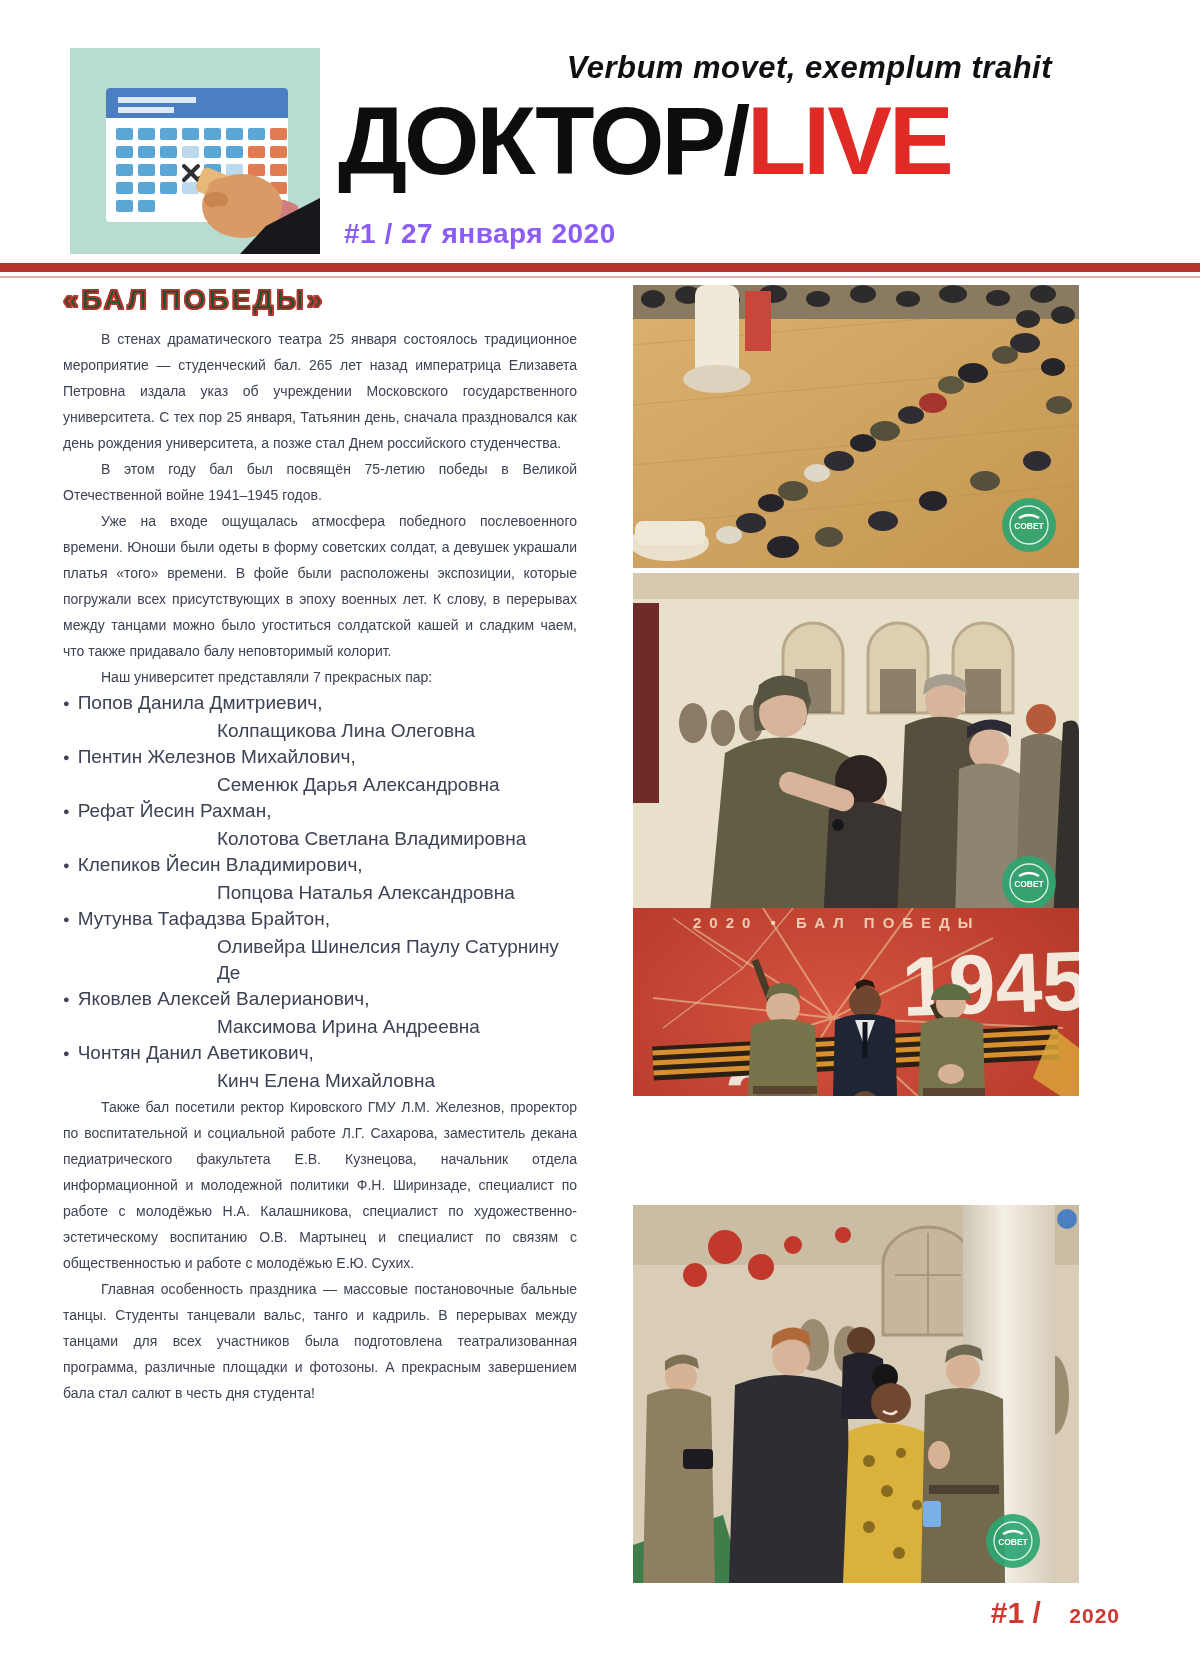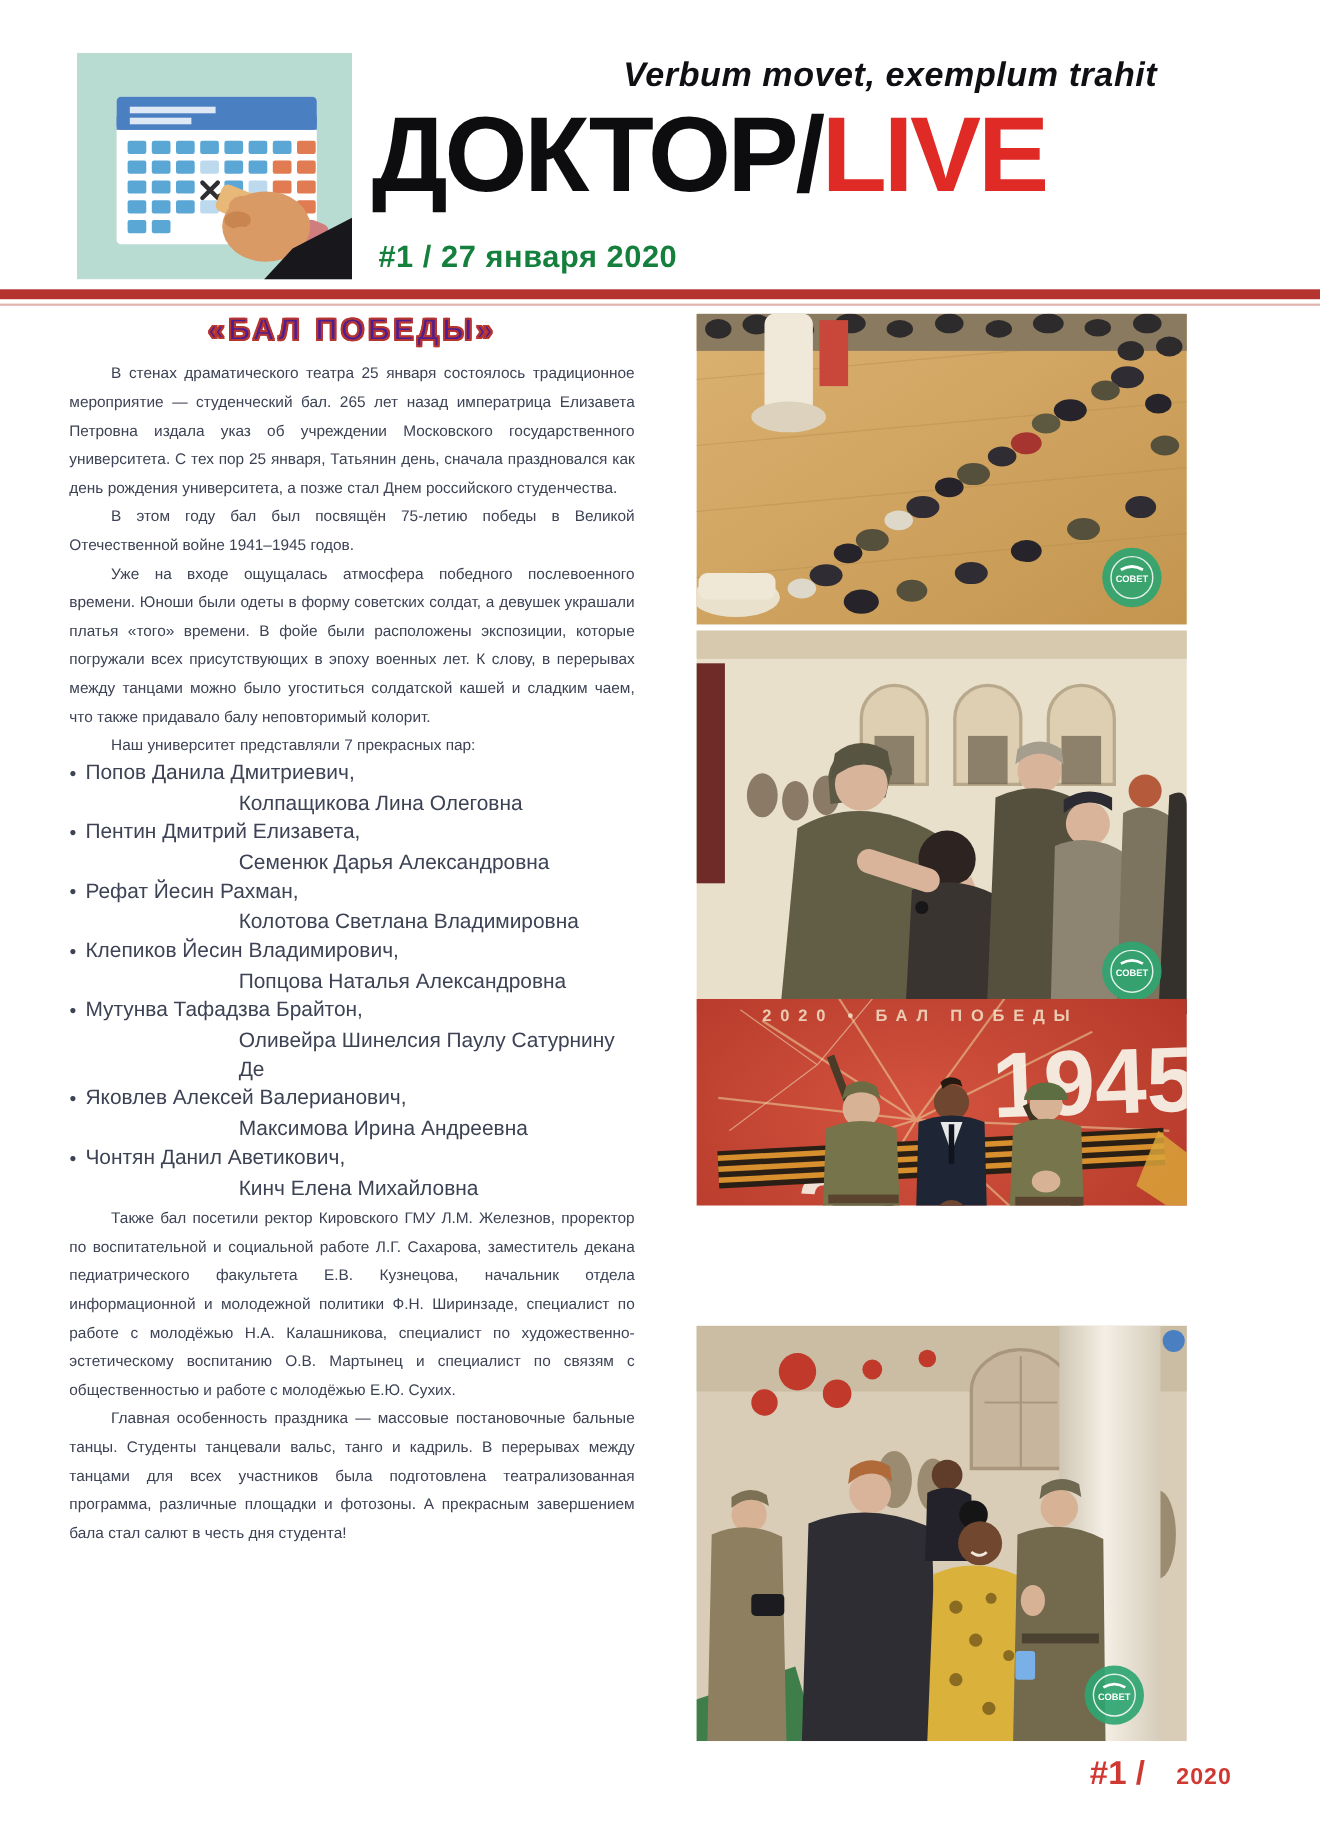--- a/index.html
+++ b/index.html
@@ -16,29 +16,29 @@
     font-size:31px;font-style:italic;font-weight:bold;color:#101014;letter-spacing:.5px;
   }
   .masthead{
     position:absolute;left:338px;top:92px;width:720px;
     font-weight:bold;font-size:97px;letter-spacing:-3px;line-height:1;
     color:#0d0d0f;white-space:nowrap;
   }
   .masthead .red{color:#e02a26;}
   .subrow{position:absolute;left:344px;top:218px;width:716px;display:flex;justify-content:space-between;align-items:baseline;}
   .subtitle{font-size:28px;font-weight:bold;color:#14141f;letter-spacing:1.5px;}
-  .issue-info{font-size:28px;font-weight:bold;color:#15803d;letter-spacing:.5px;}
+  .issue-info{font-size:28px;font-weight:bold;color:#8b5cf6;letter-spacing:.5px;}
   .divider{position:absolute;left:0;top:263px;width:1200px;height:9px;background:#b5342f;}
   .divider-thin{position:absolute;left:0;top:276px;width:1200px;height:2px;background:#e0b3ae;}
 
   
   .left-col{position:absolute;left:63px;top:284px;width:514px;}
   .article-title{
-    text-align:center;font-size:28px;font-weight:bold;letter-spacing:3px;
-    color:#4c1d95;-webkit-text-stroke:1.6px #b6352f;
+    font-size:28px;font-weight:bold;letter-spacing:3px;
+    color:#14532d;-webkit-text-stroke:1.6px #b6352f;
     text-shadow:1px 1px 0 #b6352f,-1px -1px 0 #b6352f,1px -1px 0 #b6352f,-1px 1px 0 #b6352f;
     margin:0 0 10px 0;
   }
   .left-col p{margin:0;font-size:14px;line-height:26px;text-align:justify;}
   .left-col p.ind{text-indent:38px;}
   .pairs{margin:0;}
   .pair-man{font-size:19px;line-height:26px;}
   .pair-man::before{content:"\25CF";font-size:11px;position:relative;top:-2px;margin-right:8px;color:#3d4254;}
   .pair-woman{font-size:19px;line-height:26px;padding-left:154px;}
 
@@ -144,21 +144,21 @@
     <h1 class="article-title">«БАЛ ПОБЕДЫ»</h1>
 
     <p class="ind">В стенах драматического театра 25 января состоялось традиционное мероприятие — студенческий бал. 265 лет назад императрица Елизавета Петровна издала указ об учреждении Московского государственного университета. С тех пор 25 января, Татьянин день, сначала праздновался как день рождения университета, а позже стал Днем российского студенчества.</p>
     <p class="ind">В этом году бал был посвящён 75-летию победы в Великой Отечественной войне 1941–1945 годов.</p>
     <p class="ind">Уже на входе ощущалась атмосфера победного послевоенного времени. Юноши были одеты в форму советских солдат, а девушек украшали платья «того» времени. В фойе были расположены экспозиции, которые погружали всех присутствующих в эпоху военных лет. К слову, в перерывах между танцами можно было угоститься солдатской кашей и сладким чаем, что также придавало балу неповторимый колорит.</p>
     <p class="ind">Наш университет представляли 7 прекрасных пар:</p>
 
     <div class="pairs">
       <div class="pair-man">Попов Данила Дмитриевич,</div>
       <div class="pair-woman">Колпащикова Лина Олеговна</div>
-      <div class="pair-man">Пентин Дмитрий Елизавета,</div>
+      <div class="pair-man">Пентин Железнов Михайлович,</div>
       <div class="pair-woman">Семенюк Дарья Александровна</div>
       <div class="pair-man">Рефат Йесин Рахман,</div>
       <div class="pair-woman">Колотова Светлана Владимировна</div>
       <div class="pair-man">Клепиков Йесин Владимирович,</div>
       <div class="pair-woman">Попцова Наталья Александровна</div>
       <div class="pair-man">Мутунва Тафадзва Брайтон,</div>
       <div class="pair-woman">Оливейра Шинелсия Паулу Сатурнину Де</div>
       <div class="pair-man">Яковлев Алексей Валерианович,</div>
       <div class="pair-woman">Максимова Ирина Андреевна</div>
       <div class="pair-man">Чонтян Данил Аветикович,</div>

